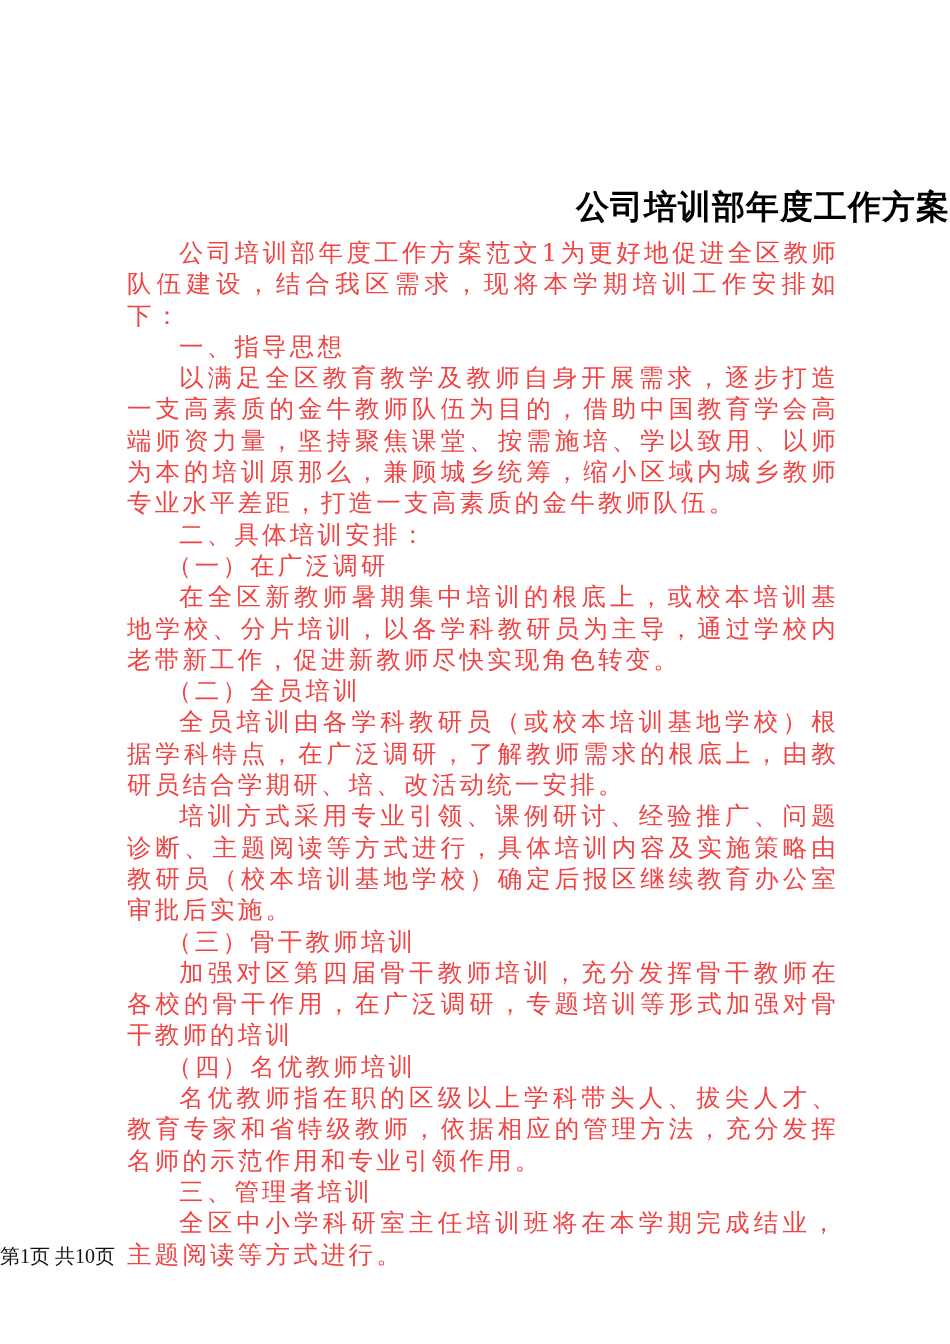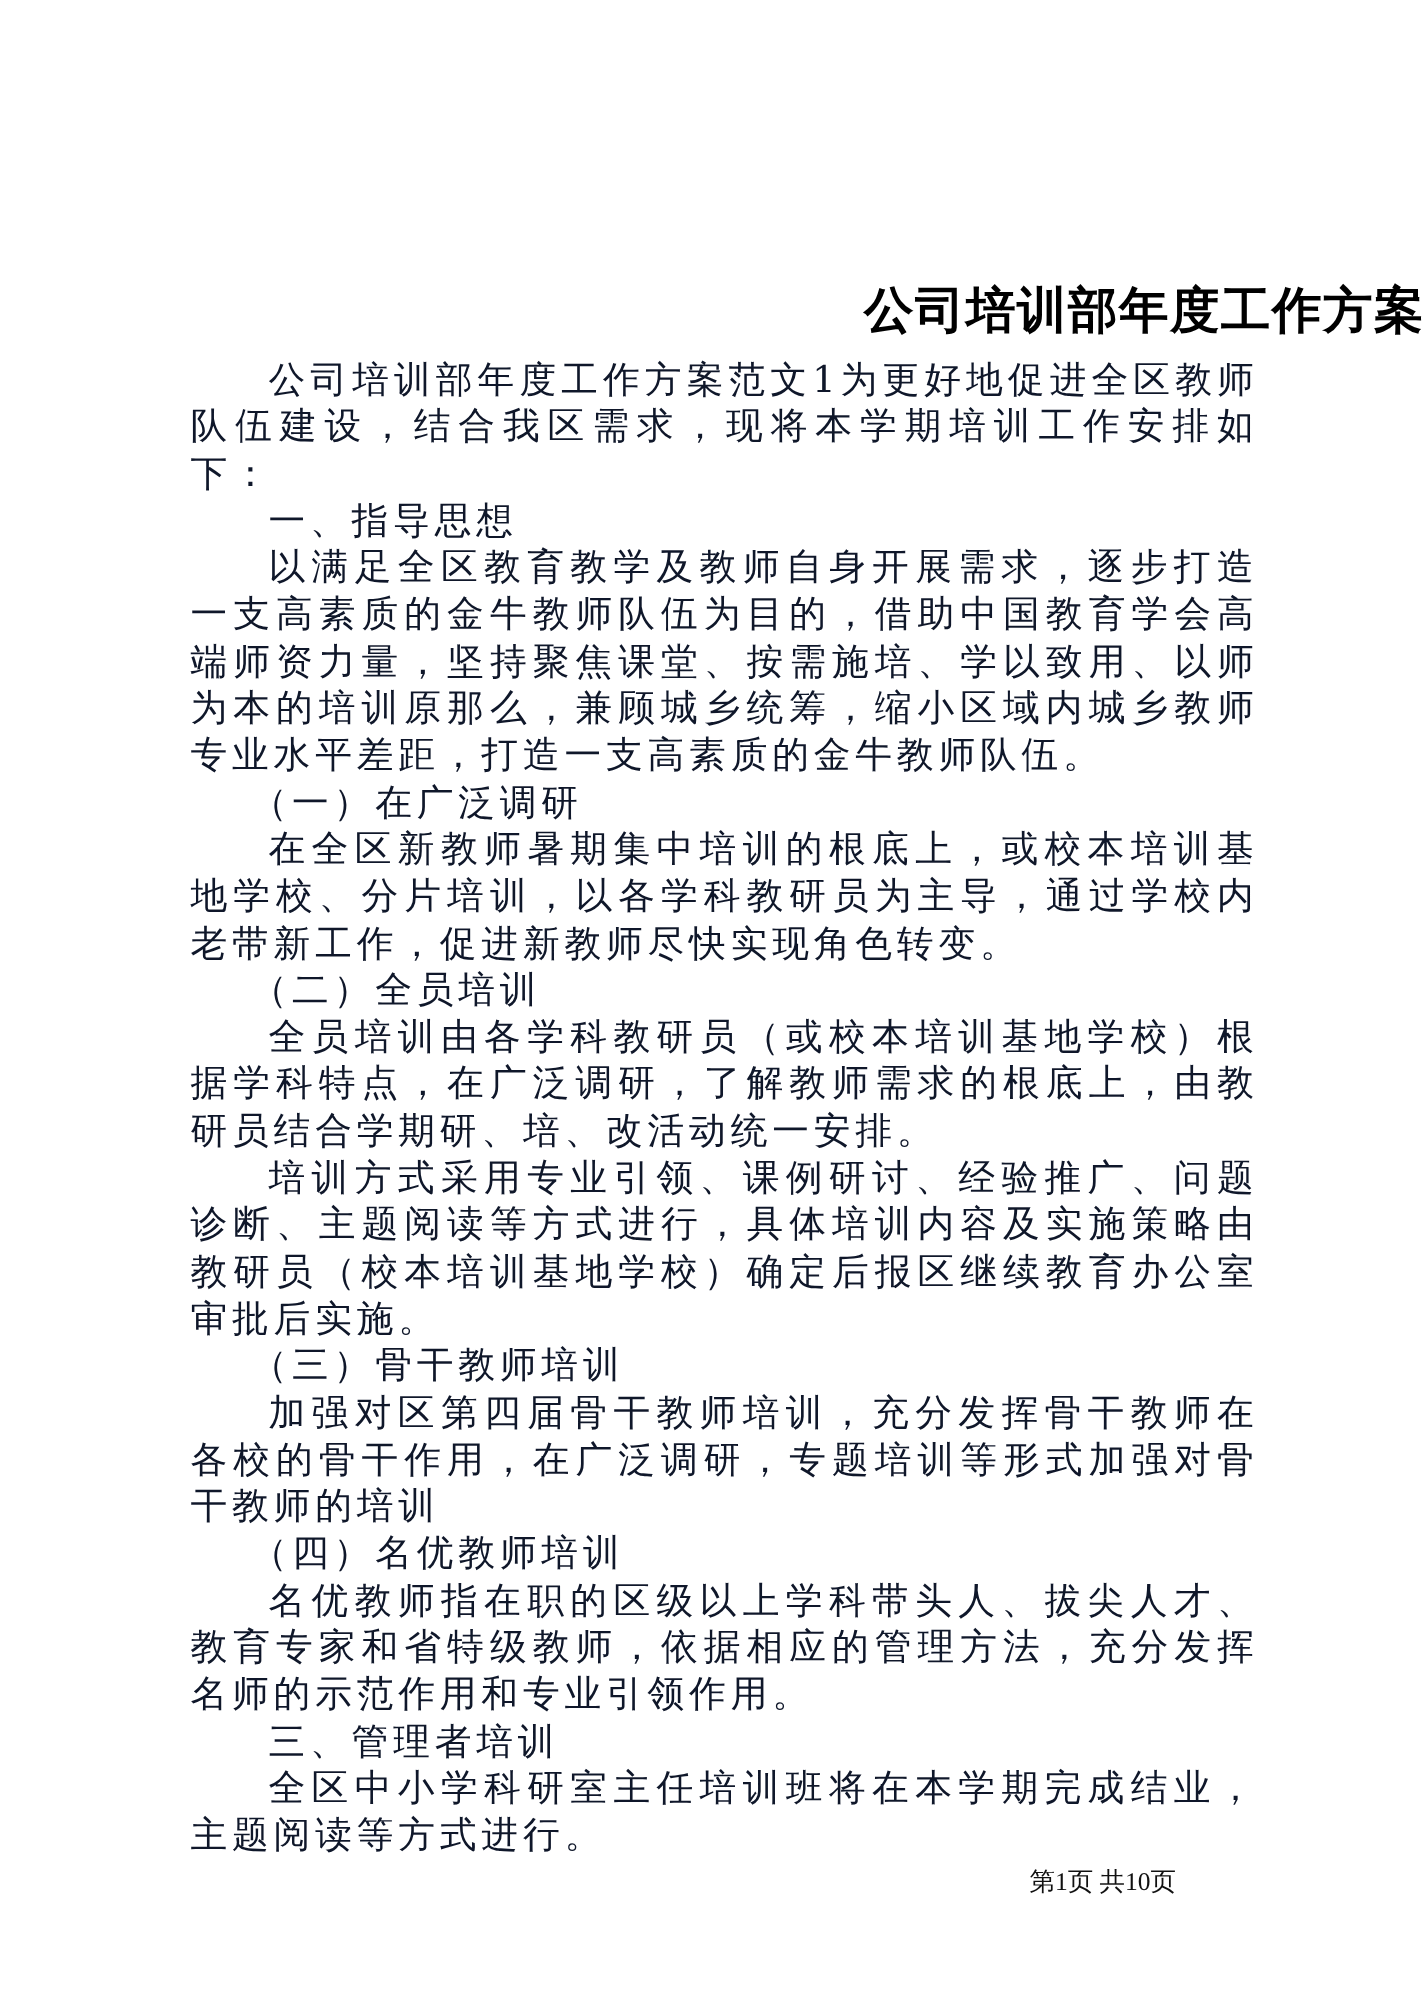--- a/index.html
+++ b/index.html
@@ -4,36 +4,37 @@
 <style>
   html, body { margin: 0; padding: 0; background: #ffffff; }
   body { width: 950px; height: 1344px; position: relative; overflow: hidden;
          font-family: "DejaVu Serif", "Liberation Serif", serif; color: #111; }
   .page { position: absolute; left: 0; top: 0; width: 950px; height: 1344px; background: #fff; }
   .title { position: absolute; left: 0; width: 950px; top: 184px; text-align: right;
            font-family: "DejaVu Sans", "Liberation Sans", sans-serif;
            font-weight: bold; font-size: 33px; line-height: 46px; letter-spacing: 1px; color: #000; }
   .body { position: absolute; left: 127px; top: 237px; width: 712px; }
   .p { font-size: 24.5px; line-height: 31.3px; margin: 0; letter-spacing: 3.2px;
-       text-align: justify; text-align-last: left; word-break: break-all; color: #0f172a; }
+       text-align: justify; text-align-last: left; word-break: break-all; color: #ef4444; }
   .indent { text-indent: 52px; }
   .sub { text-indent: 40px; }
-  .footer { position: absolute; left: 0; width: 784px; top: 1243px; text-align: right;
-            font-family: "Liberation Serif", "DejaVu Serif", serif; font-size: 17px; color: #111; }
+  .footer { position: absolute; left: 0; width: 784px; top: 1243px; text-align: left;
+            font-family: "Liberation Serif", "DejaVu Serif", serif; font-size: 20px; color: #111; }
 </style>
 </head>
 <body>
 
 <div class="page">
   <div class="title">公司培训部年度工作方案</div>
 
   <div class="body">
     <p class="p indent">公司培训部年度工作方案范文1为更好地促进全区教师队伍建设，结合我区需求，现将本学期培训工作安排如下：</p>
     <p class="p indent">一、指导思想</p>
     <p class="p indent">以满足全区教育教学及教师自身开展需求，逐步打造一支高素质的金牛教师队伍为目的，借助中国教育学会高端师资力量，坚持聚焦课堂、按需施培、学以致用、以师为本的培训原那么，兼顾城乡统筹，缩小区域内城乡教师专业水平差距，打造一支高素质的金牛教师队伍。</p>
+    <p class="p indent">二、具体培训安排：</p>
     <p class="p sub">（一）在广泛调研</p>
     <p class="p indent">在全区新教师暑期集中培训的根底上，或校本培训基地学校、分片培训，以各学科教研员为主导，通过学校内老带新工作，促进新教师尽快实现角色转变。</p>
     <p class="p sub">（二）全员培训</p>
     <p class="p indent">全员培训由各学科教研员（或校本培训基地学校）根据学科特点，在广泛调研，了解教师需求的根底上，由教研员结合学期研、培、改活动统一安排。</p>
     <p class="p indent">培训方式采用专业引领、课例研讨、经验推广、问题诊断、主题阅读等方式进行，具体培训内容及实施策略由教研员（校本培训基地学校）确定后报区继续教育办公室审批后实施。</p>
     <p class="p sub">（三）骨干教师培训</p>
     <p class="p indent">加强对区第四届骨干教师培训，充分发挥骨干教师在各校的骨干作用，在广泛调研，专题培训等形式加强对骨干教师的培训</p>
     <p class="p sub">（四）名优教师培训</p>
     <p class="p indent">名优教师指在职的区级以上学科带头人、拔尖人才、教育专家和省特级教师，依据相应的管理方法，充分发挥名师的示范作用和专业引领作用。</p>
     <p class="p indent">三、管理者培训</p>

